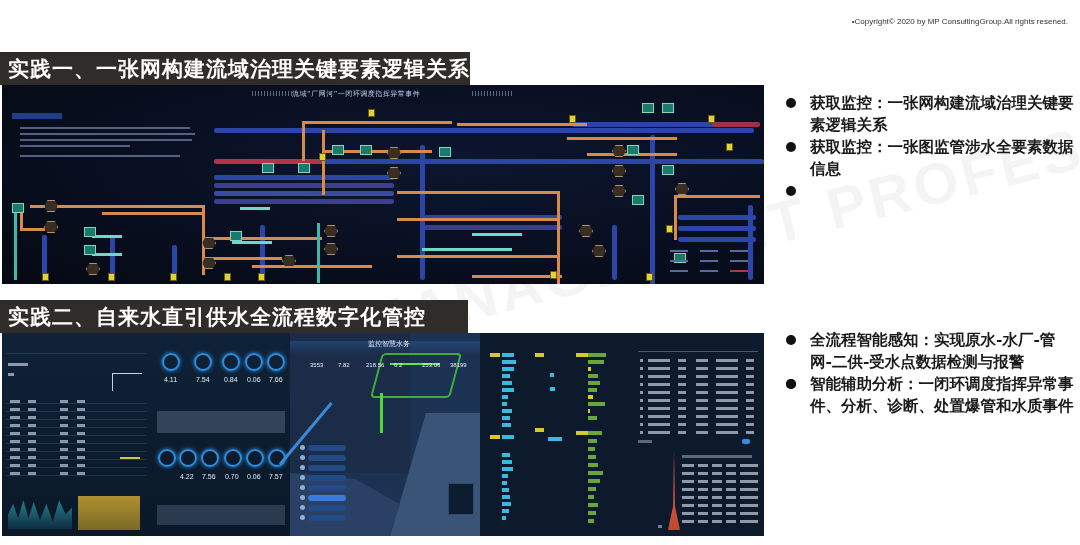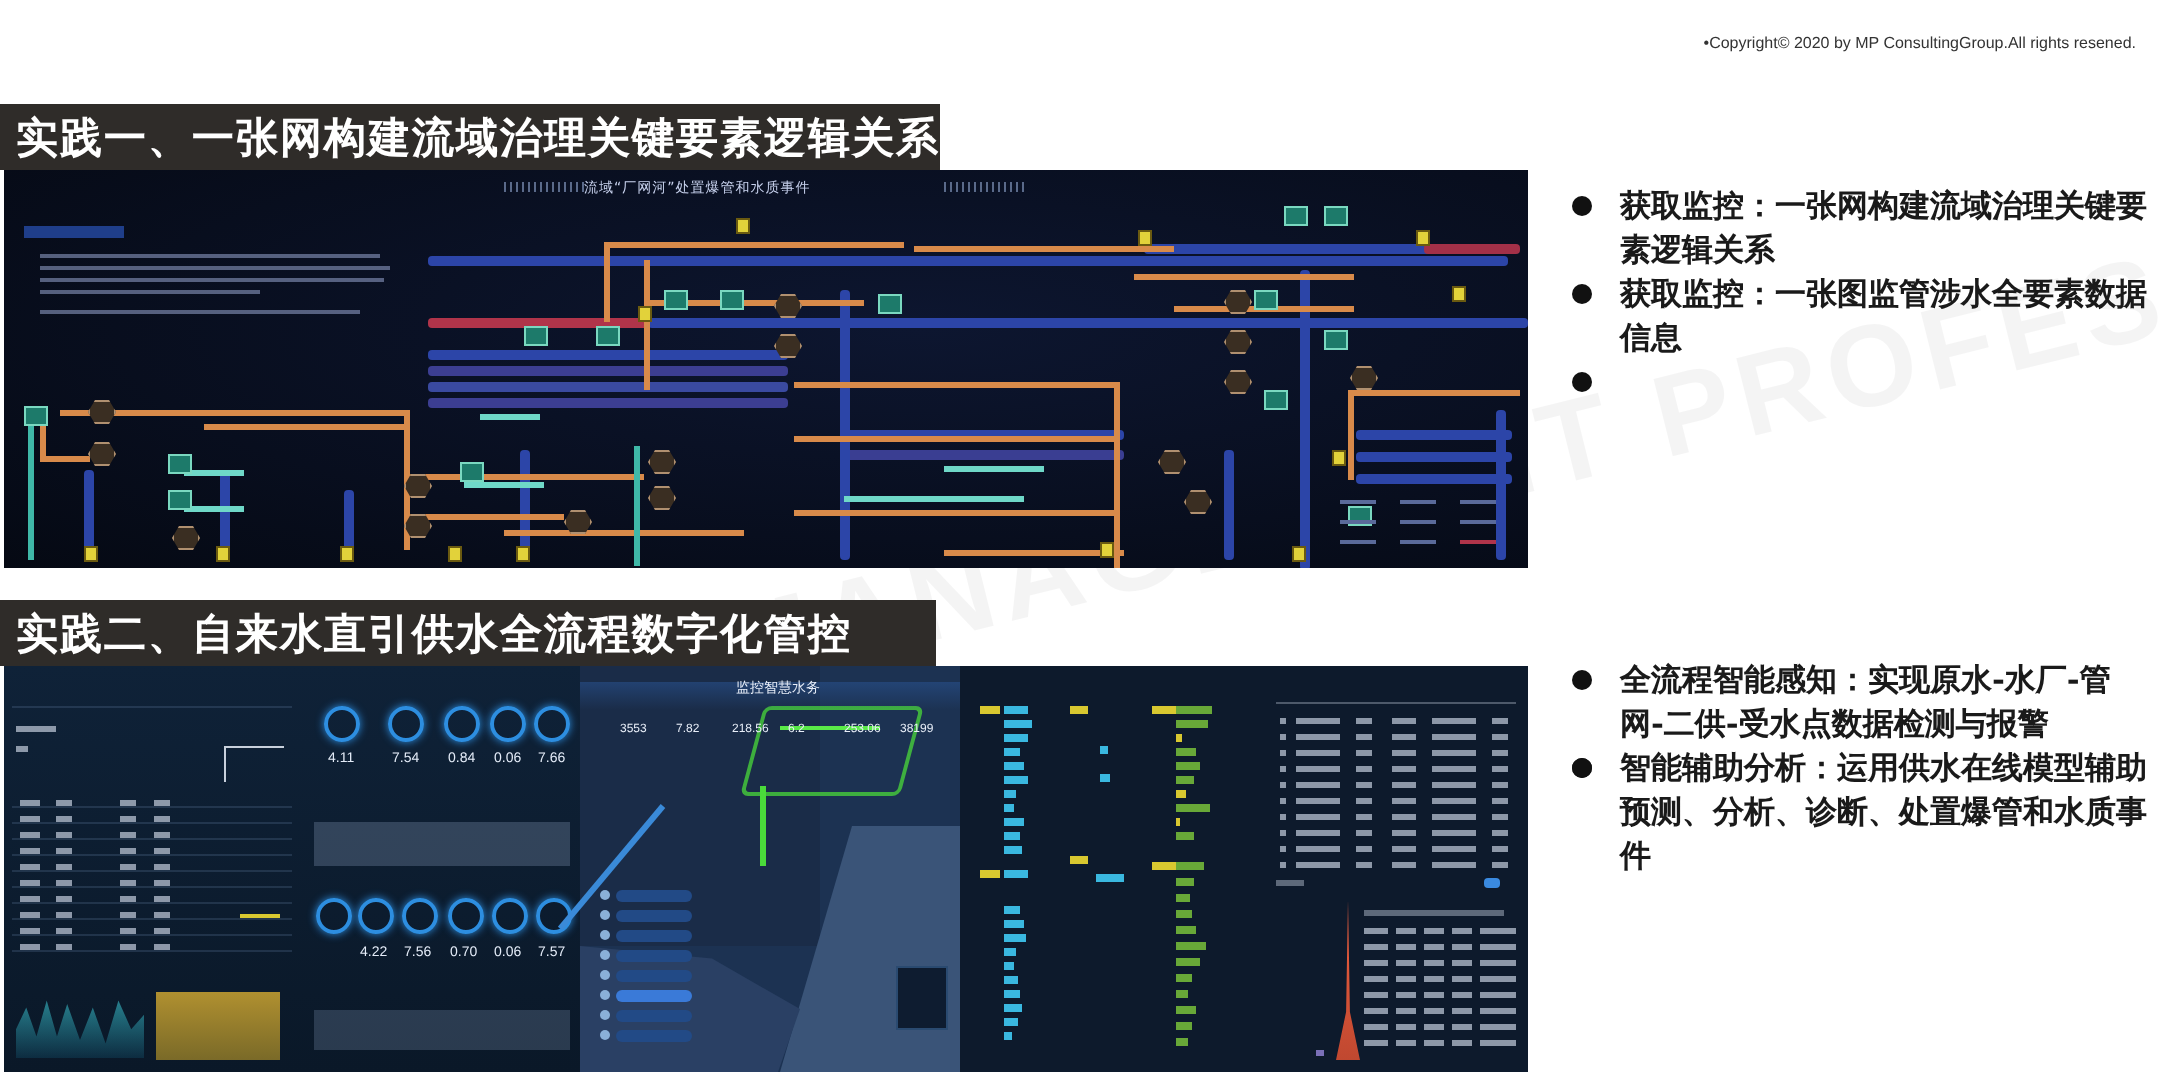--- a/index.html
+++ b/index.html
@@ -80,21 +80,21 @@
 <body>
 
 <div class="watermark">MANAGEMENT PROFESSIONAL GROUP</div>
 
 <div class="copyright">•Copyright© 2020 by MP ConsultingGroup.All rights resened.</div>
 
 <div class="title-bar" id="title1">实践一、一张网构建流域治理关键要素逻辑关系</div>
 
 <div class="screen" id="screen1">
   <div class="stripes" style="left:250px"></div>
-  <div class="dtitle">流域“厂网河”处置爆管和水质事件</div>
+  <div class="dtitle">流域“厂网河”一闭环调度指挥异常事件</div>
   <div class="stripes" style="left:470px"></div>
 
   <div class="info-panel">
     <div class="info-tag"></div>
     <div class="info-line" style="width:170px"></div>
     <div class="info-line" style="width:175px"></div>
     <div class="info-line" style="width:172px"></div>
     <div class="info-line" style="width:110px"></div>
     <div class="info-line" style="width:160px; margin-top:8px"></div>
   </div>
@@ -511,14 +511,14 @@
       <div class="cell" style="left:218px;top:187px;width:10px"></div>
       <div class="cell" style="left:232px;top:187px;width:10px"></div>
       <div class="cell" style="left:246px;top:187px;width:10px"></div>
       <div class="cell" style="left:260px;top:187px;width:18px"></div>
   </div>
 </div>
 
 <div class="bullets" id="bullets2">
   <div class="bullet"><span class="dot"></span><span>全流程智能感知：实现原水-水厂-管网-二供-受水点数据检测与报警</span></div>
   <div class="bullet"><span class="dot"></span></div>
-  <div class="bullet"><span class="dot"></span><span>智能辅助分析：运用供水在线模型辅助预测、分析、诊断、处置爆管和水质事件</span></div>
+  <div class="bullet"><span class="dot"></span><span>智能辅助分析：一闭环调度指挥异常事件、分析、诊断、处置爆管和水质事件</span></div>
 </div>
 
 </body></html>

